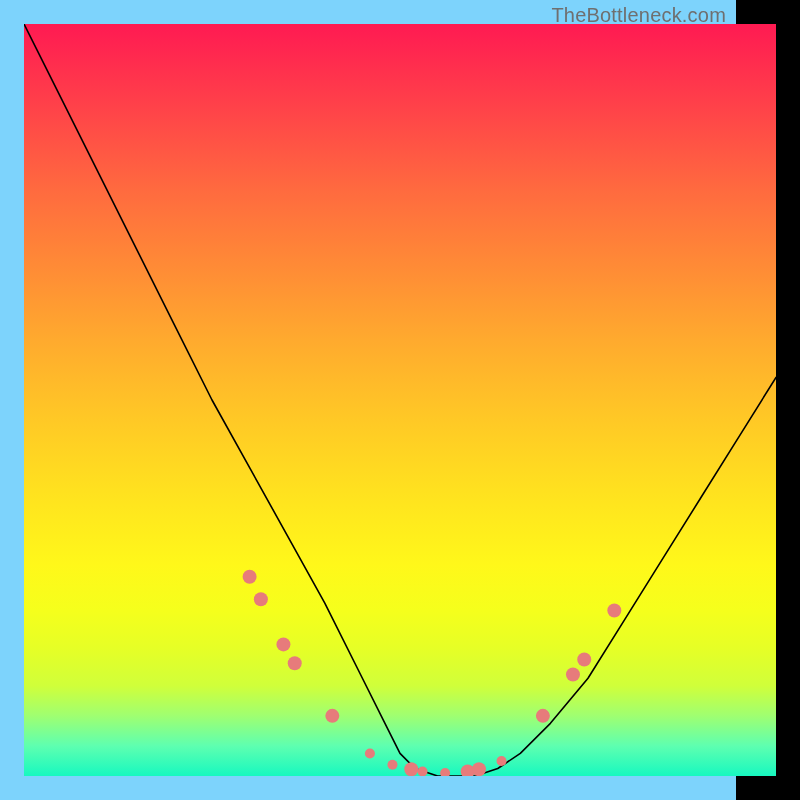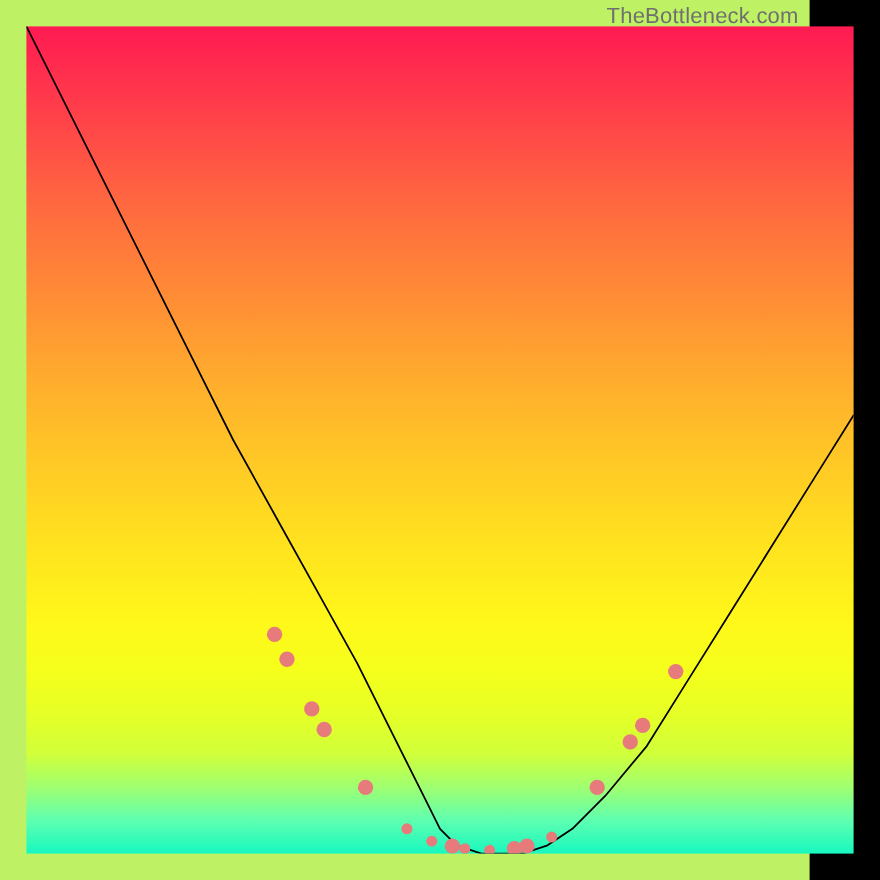--- a/index.html
+++ b/index.html
@@ -8,21 +8,21 @@
     width: 800px;
     height: 800px;
     overflow: hidden;
     background: #000;
     font-family: Arial, Helvetica, sans-serif;
   }
   .frame {
     position: relative;
     width: 736px;
     height: 800px;
-    background: #bef264;
+    background: #7dd3fc;
   }
   .plot {
     position: absolute;
     left: 24px;
     top: 24px;
     width: 752px;
     height: 752px;
     background: linear-gradient(to bottom,
       #ff1a52 0%,
       #ff3e4a 10%,

